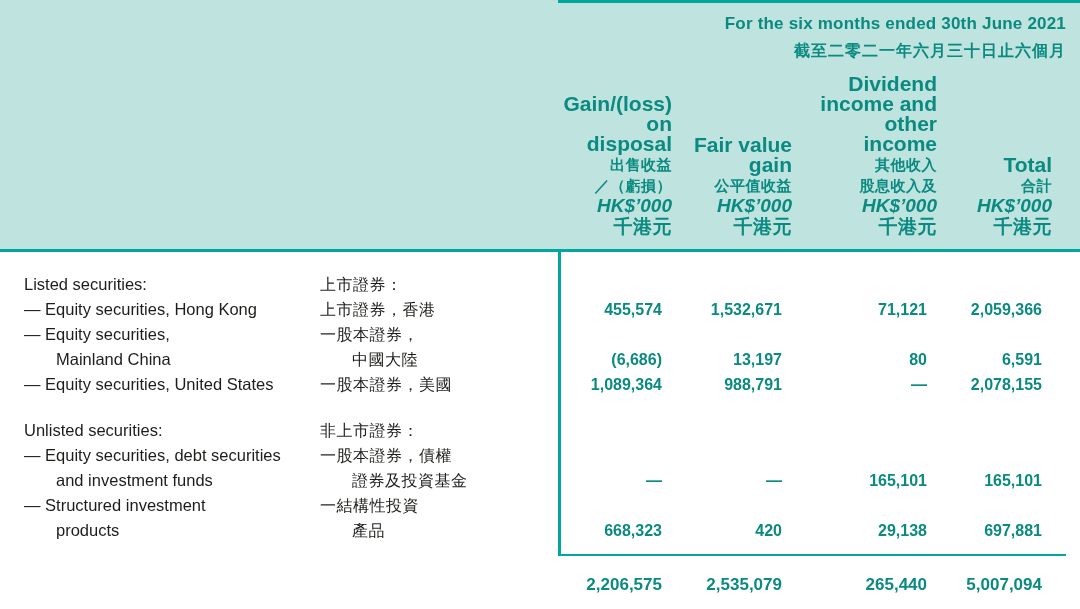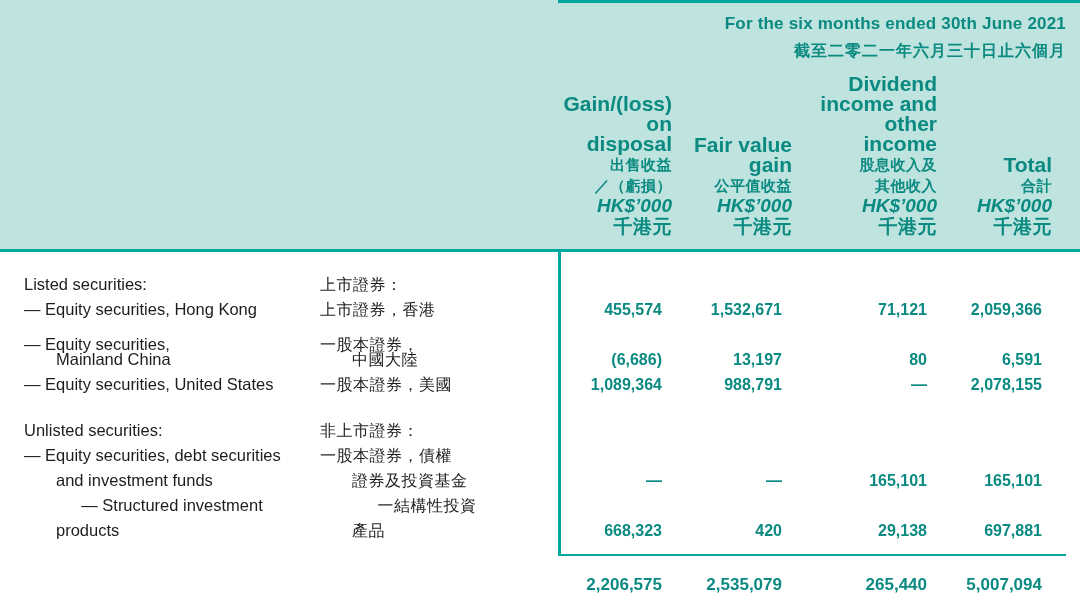--- a/index.html
+++ b/index.html
@@ -234,22 +234,22 @@
           <div class="unit-en">HK$’000</div>
           <div class="unit-zh">千港元</div>
         </div>
       </div>
 
       <div class="col-head c3">
         <div class="stack">
           <div class="en">Dividend</div>
           <div class="en">income and</div>
           <div class="en">other income</div>
+          <div class="zh">其他收入</div>
           <div class="zh">股息收入及</div>
-          <div class="zh">其他收入</div>
           <div class="unit-en">HK$’000</div>
           <div class="unit-zh">千港元</div>
         </div>
       </div>
 
       <div class="col-head c4">
         <div class="stack">
           <div class="en"></div>
           <div class="en">Total</div>
           <div class="zh"></div>
@@ -281,21 +281,21 @@
       <div class="label-en indent-1">— Equity securities, Hong Kong</div>
       <div class="label-zh zh-indent-1">上市證券，香港</div>
       <div class="nums">
         <div class="num n1">455,574</div>
         <div class="num n2">1,532,671</div>
         <div class="num n3">71,121</div>
         <div class="num n4">2,059,366</div>
       </div>
     </div>
 
-    <div class="row" style="top:80px;">
+    <div class="row" style="top:70px;">
       <div class="label-en indent-1">— Equity securities,</div>
       <div class="label-zh zh-indent-1">一股本證券，</div>
       <div class="nums">
         <div class="num n1"></div>
         <div class="num n2"></div>
         <div class="num n3"></div>
         <div class="num n4"></div>
       </div>
     </div>
 
@@ -347,21 +347,21 @@
       <div class="label-en indent-2">and investment funds</div>
       <div class="label-zh zh-indent-2">證券及投資基金</div>
       <div class="nums">
         <div class="num n1">—</div>
         <div class="num n2">—</div>
         <div class="num n3">165,101</div>
         <div class="num n4">165,101</div>
       </div>
     </div>
 
-    <div class="row" style="top:241px;text-align:center;">
+    <div class="row" style="top:241px;">
       <div class="label-en indent-1">— Structured investment</div>
       <div class="label-zh zh-indent-1">一結構性投資</div>
       <div class="nums">
         <div class="num n1"></div>
         <div class="num n2"></div>
         <div class="num n3"></div>
         <div class="num n4"></div>
       </div>
     </div>
 

